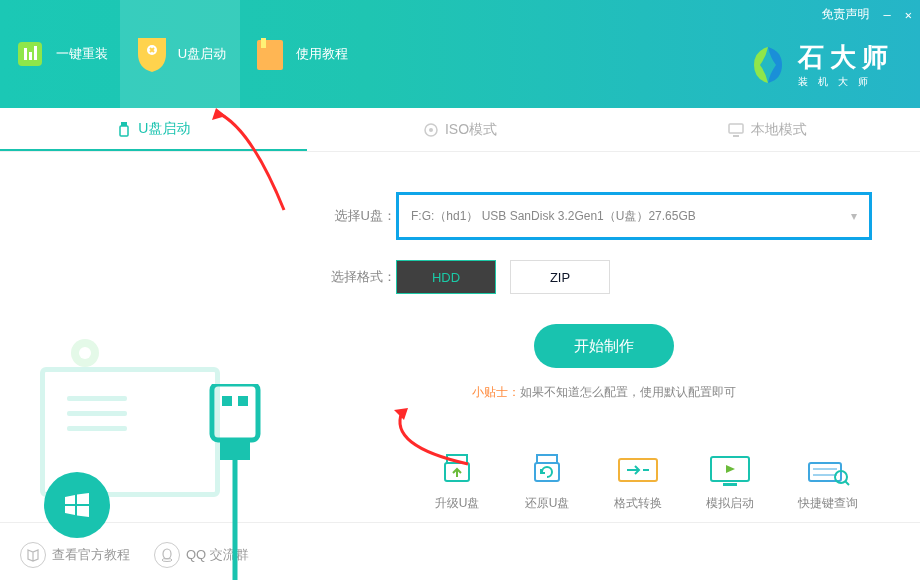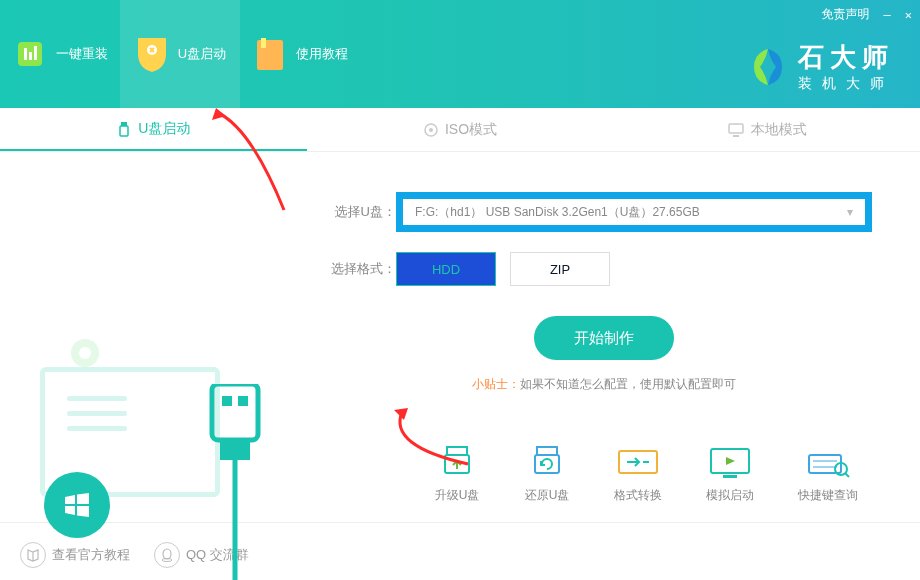--- a/index.html
+++ b/index.html
@@ -13,38 +13,38 @@
 .nav-tab-label { font-size: 13px; }
 
 .titlebar { position: absolute; top: 6px; right: 8px; display: flex; align-items: center; gap: 14px; color: #fff; font-size: 12px; }
 .titlebar span { cursor: pointer; }
 .win-btn { cursor: pointer; font-family: monospace; }
 
 .logo-area { position: absolute; right: 26px; top: 40px; display: flex; align-items: center; gap: 8px; }
 .logo-mark { width: 44px; height: 44px; position: relative; }
 .logo-text { color: #fff; display: flex; flex-direction: column; }
 .logo-text .main { font-size: 26px; font-weight: bold; letter-spacing: 6px; }
-.logo-text .sub { font-size: 14px; letter-spacing: 10px; }
+.logo-text .sub { font-size: 10px; letter-spacing: 10px; }
 
 .subtabs { height: 44px; display: flex; border-bottom: 1px solid #eee; }
 .subtab { flex: 1; display: flex; align-items: center; justify-content: center; gap: 6px; color: #b0b0b0; cursor: pointer; font-size: 14px; }
 .subtab.active { color: #19c3af; border-bottom: 2px solid #19c3af; }
 
 .content { display: flex; height: calc(580px - 108px - 44px - 58px); }
 .illustration { width: 310px; position: relative; }
 .form-area { flex: 1; padding: 40px 32px 0 10px; }
 
 .form-row { display: flex; align-items: center; margin-bottom: 20px; }
 .form-label { width: 76px; color: #888; font-size: 13px; text-align: right; }
-.select-box { flex: 1; max-width: 476px; height: 40px; border: 7px solid #0ea5e9; display: flex; align-items: center; padding: 0 12px; color: #888; font-size: 12px; cursor: pointer; justify-content: space-between; }
+.select-box { flex: 1; max-width: 476px; height: 48px; border: 3px solid #0ea5e9; display: flex; align-items: center; padding: 0 12px; color: #888; font-size: 12px; cursor: pointer; justify-content: space-between; }
 .select-box .arrow { color: #bbb; }
 
 .option-group { display: flex; gap: 14px; }
 .option-btn { width: 100px; height: 34px; border: 1px solid #ddd; display: flex; align-items: center; justify-content: center; color: #0f172a; font-size: 13px; cursor: pointer; background: #fff; }
-.option-btn.active { border-color: #1bc8a6; color: #1bc8a6; background: #1d4ed8; }
+.option-btn.active { border-color: #1bc8a6; color: #1bc8a6; background: #404040; }
 
 .action-row { display: flex; align-items: center; gap: 16px; margin-top: 30px; flex-direction: column; }
 .primary-btn { width: 140px; height: 44px; border-radius: 22px; background: #19c3af; color: #fff; display: flex; align-items: center; justify-content: center; font-size: 15px; cursor: pointer; border: none; }
 .tip { font-size: 12px; color: #888; }
 .tip .highlight { color: #ff8a3c; }
 
 .bottom-tools { display: flex; justify-content: flex-end; gap: 44px; padding: 0 30px 0 0; }
 .tool-item { display: flex; flex-direction: column; align-items: center; gap: 6px; color: #888; font-size: 12px; cursor: pointer; }
 .tool-icon { width: 46px; height: 36px; display: flex; align-items: center; justify-content: center; }
 

